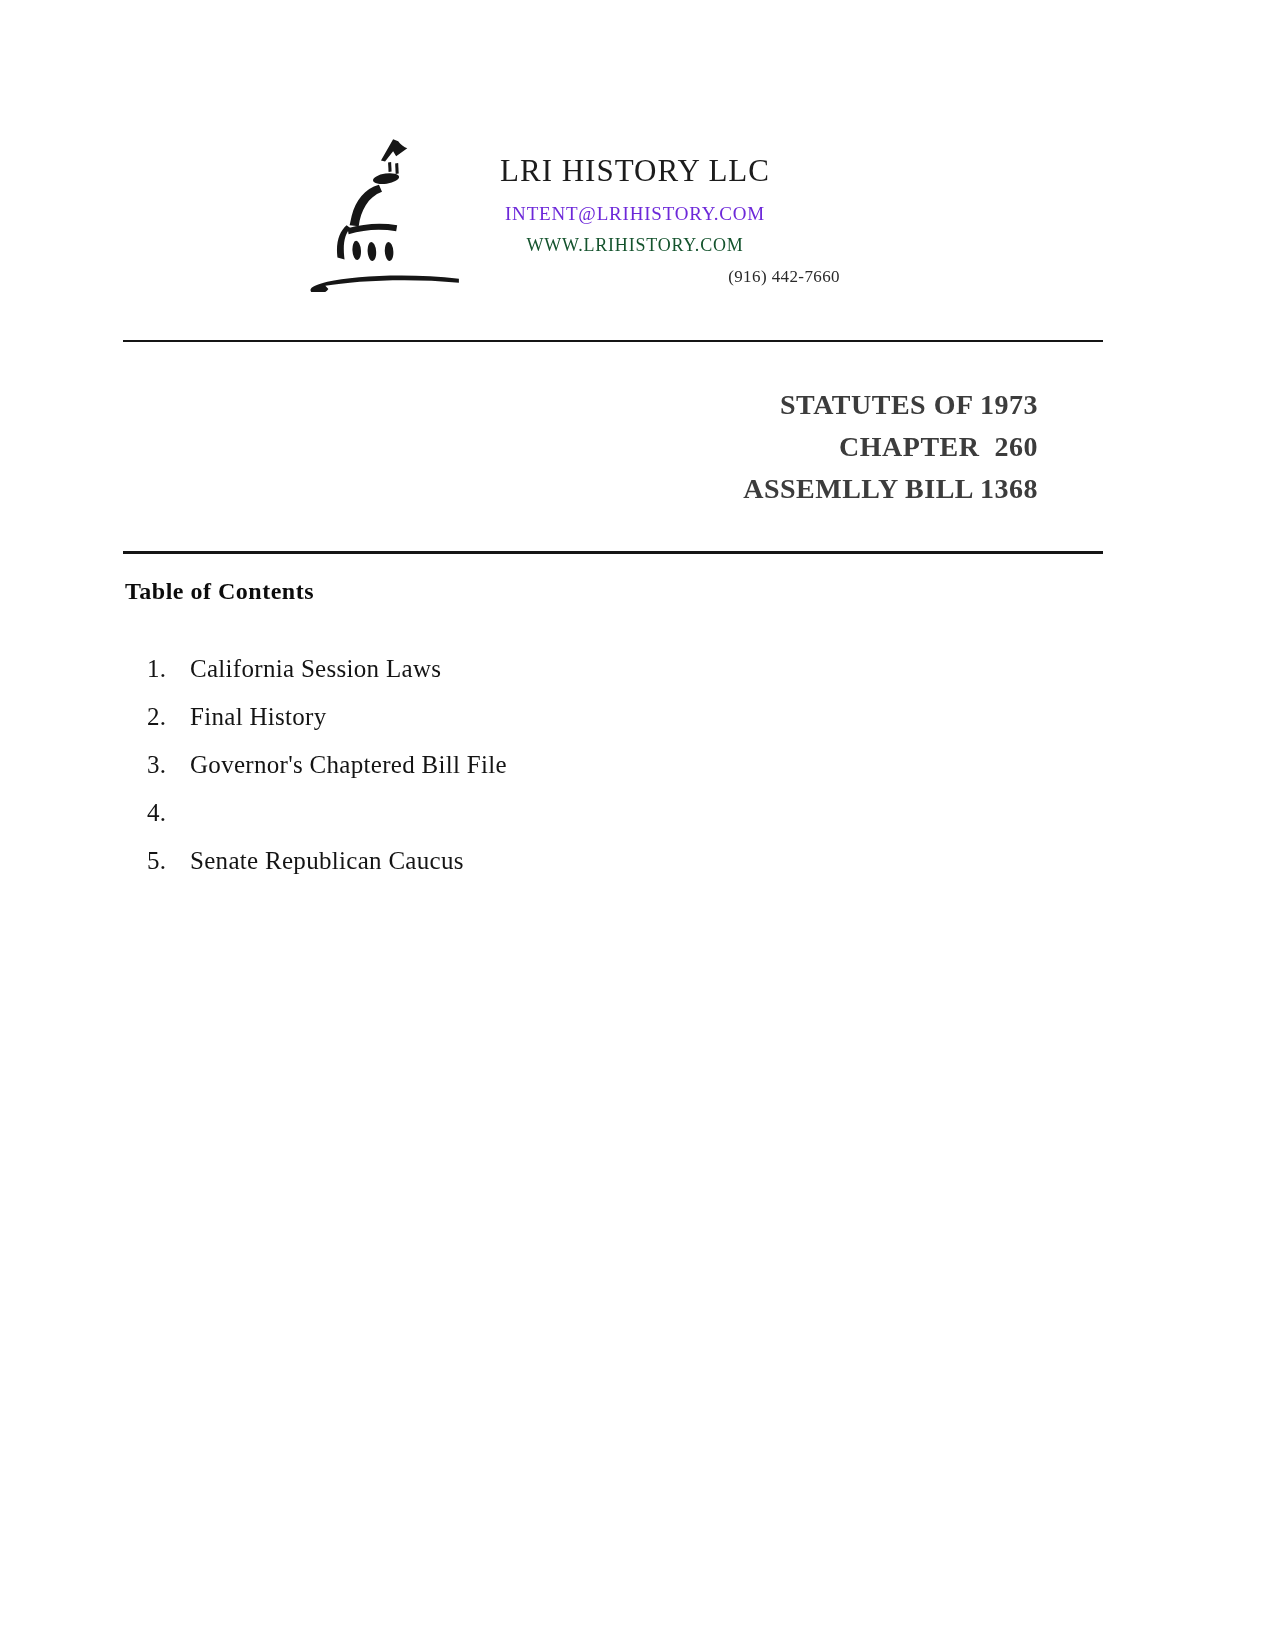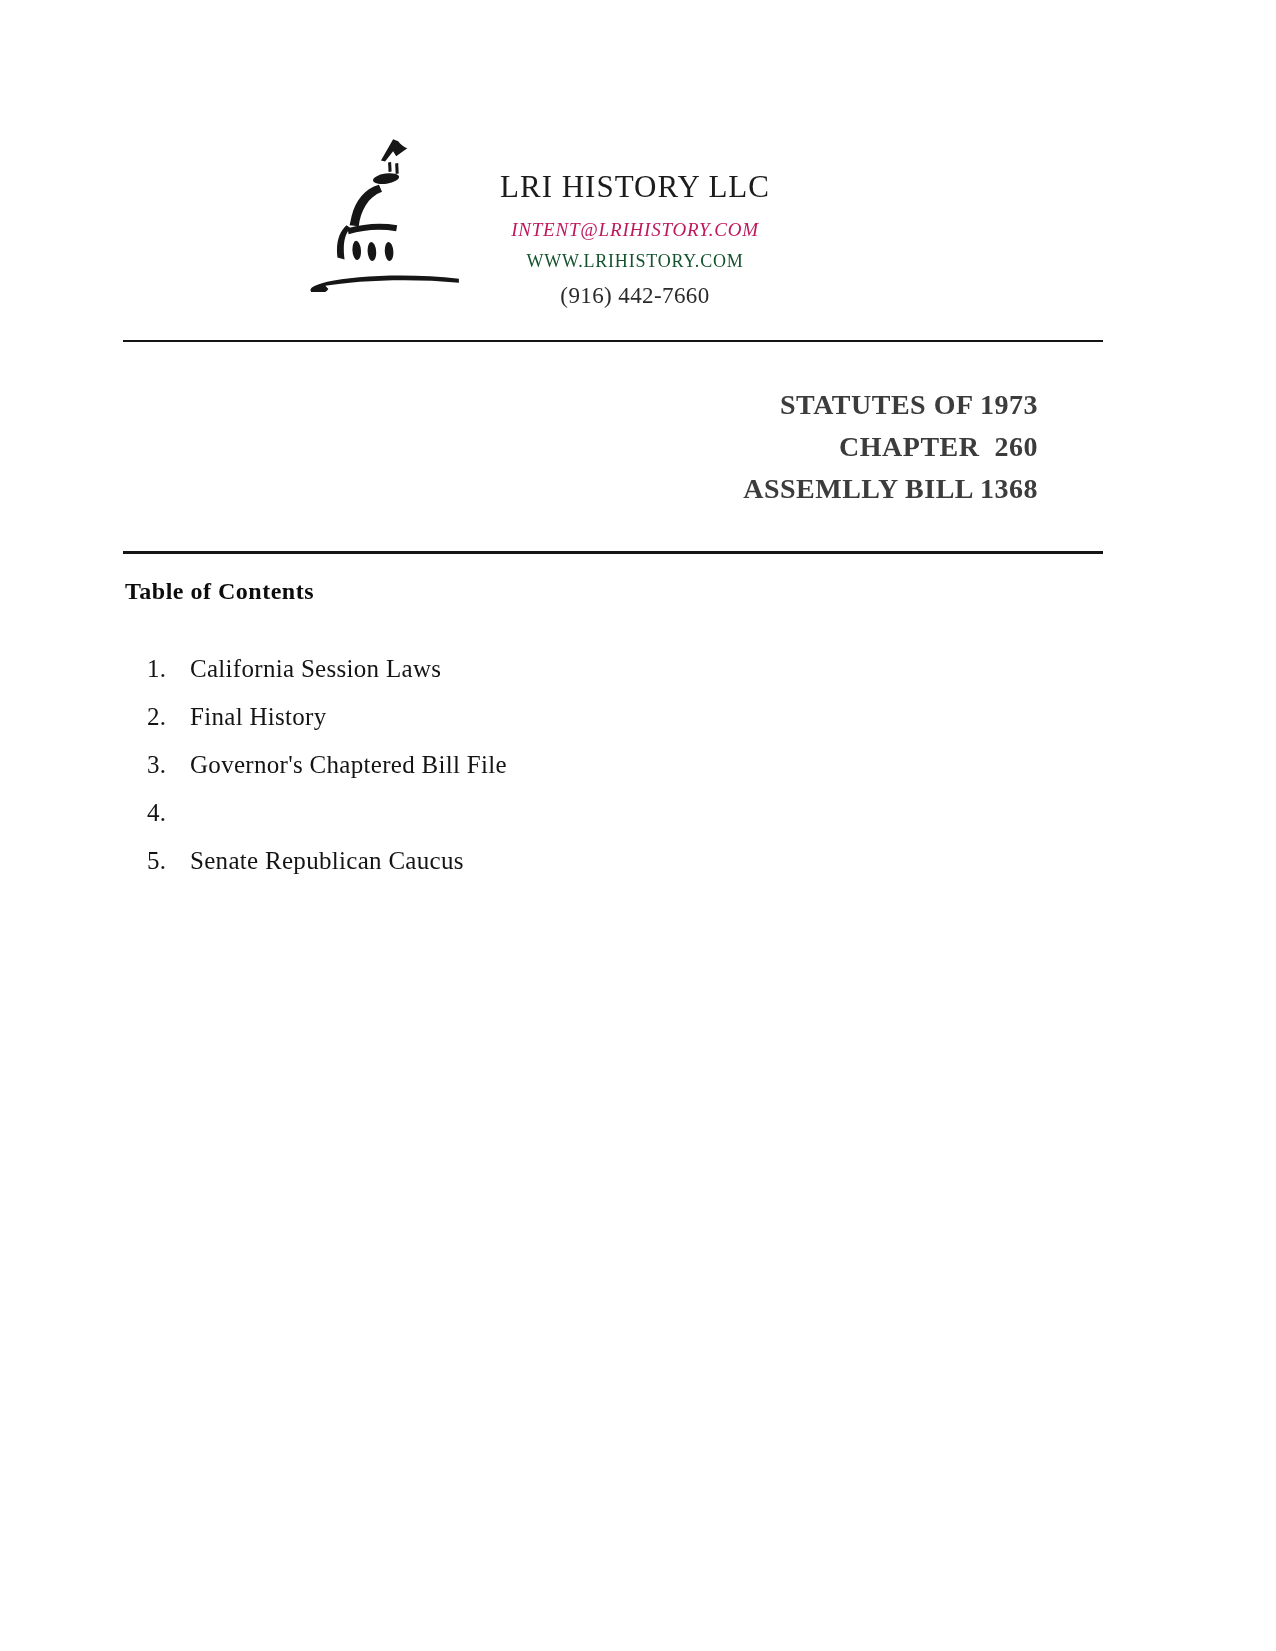--- a/index.html
+++ b/index.html
@@ -23,50 +23,49 @@
     top: 130px;
     width: 172px;
     height: 162px;
   }
   .header-text {
     position: absolute;
     left: 430px;
     top: 152px;
     width: 410px;
     text-align: center;
-    margin-top: 16px;
   }
   .company {
     font-size: 31px;
     line-height: 38px;
     letter-spacing: 1px;
     color: #1c1c1c;
     white-space: nowrap;
   }
   .email {
     margin-top: 13px;
     font-size: 19px;
     letter-spacing: 0.8px;
-    color: #be185d;
+    color: #6d28d9;
     white-space: nowrap;
-    font-style: italic;
   }
   .website {
     margin-top: 10px;
     font-size: 18px;
     letter-spacing: 0.8px;
     color: #14532d;
     white-space: nowrap;
   }
   .phone {
     margin-top: 11px;
-    font-size: 23px;
+    font-size: 17px;
     letter-spacing: 0.4px;
     color: #2a2a2a;
     white-space: nowrap;
+    text-align: right;
   }
 
   
   .rule {
     position: absolute;
     left: 123px;
     width: 980px;
     background: #151515;
   }
   .rule-top { top: 340px; height: 2px; }

